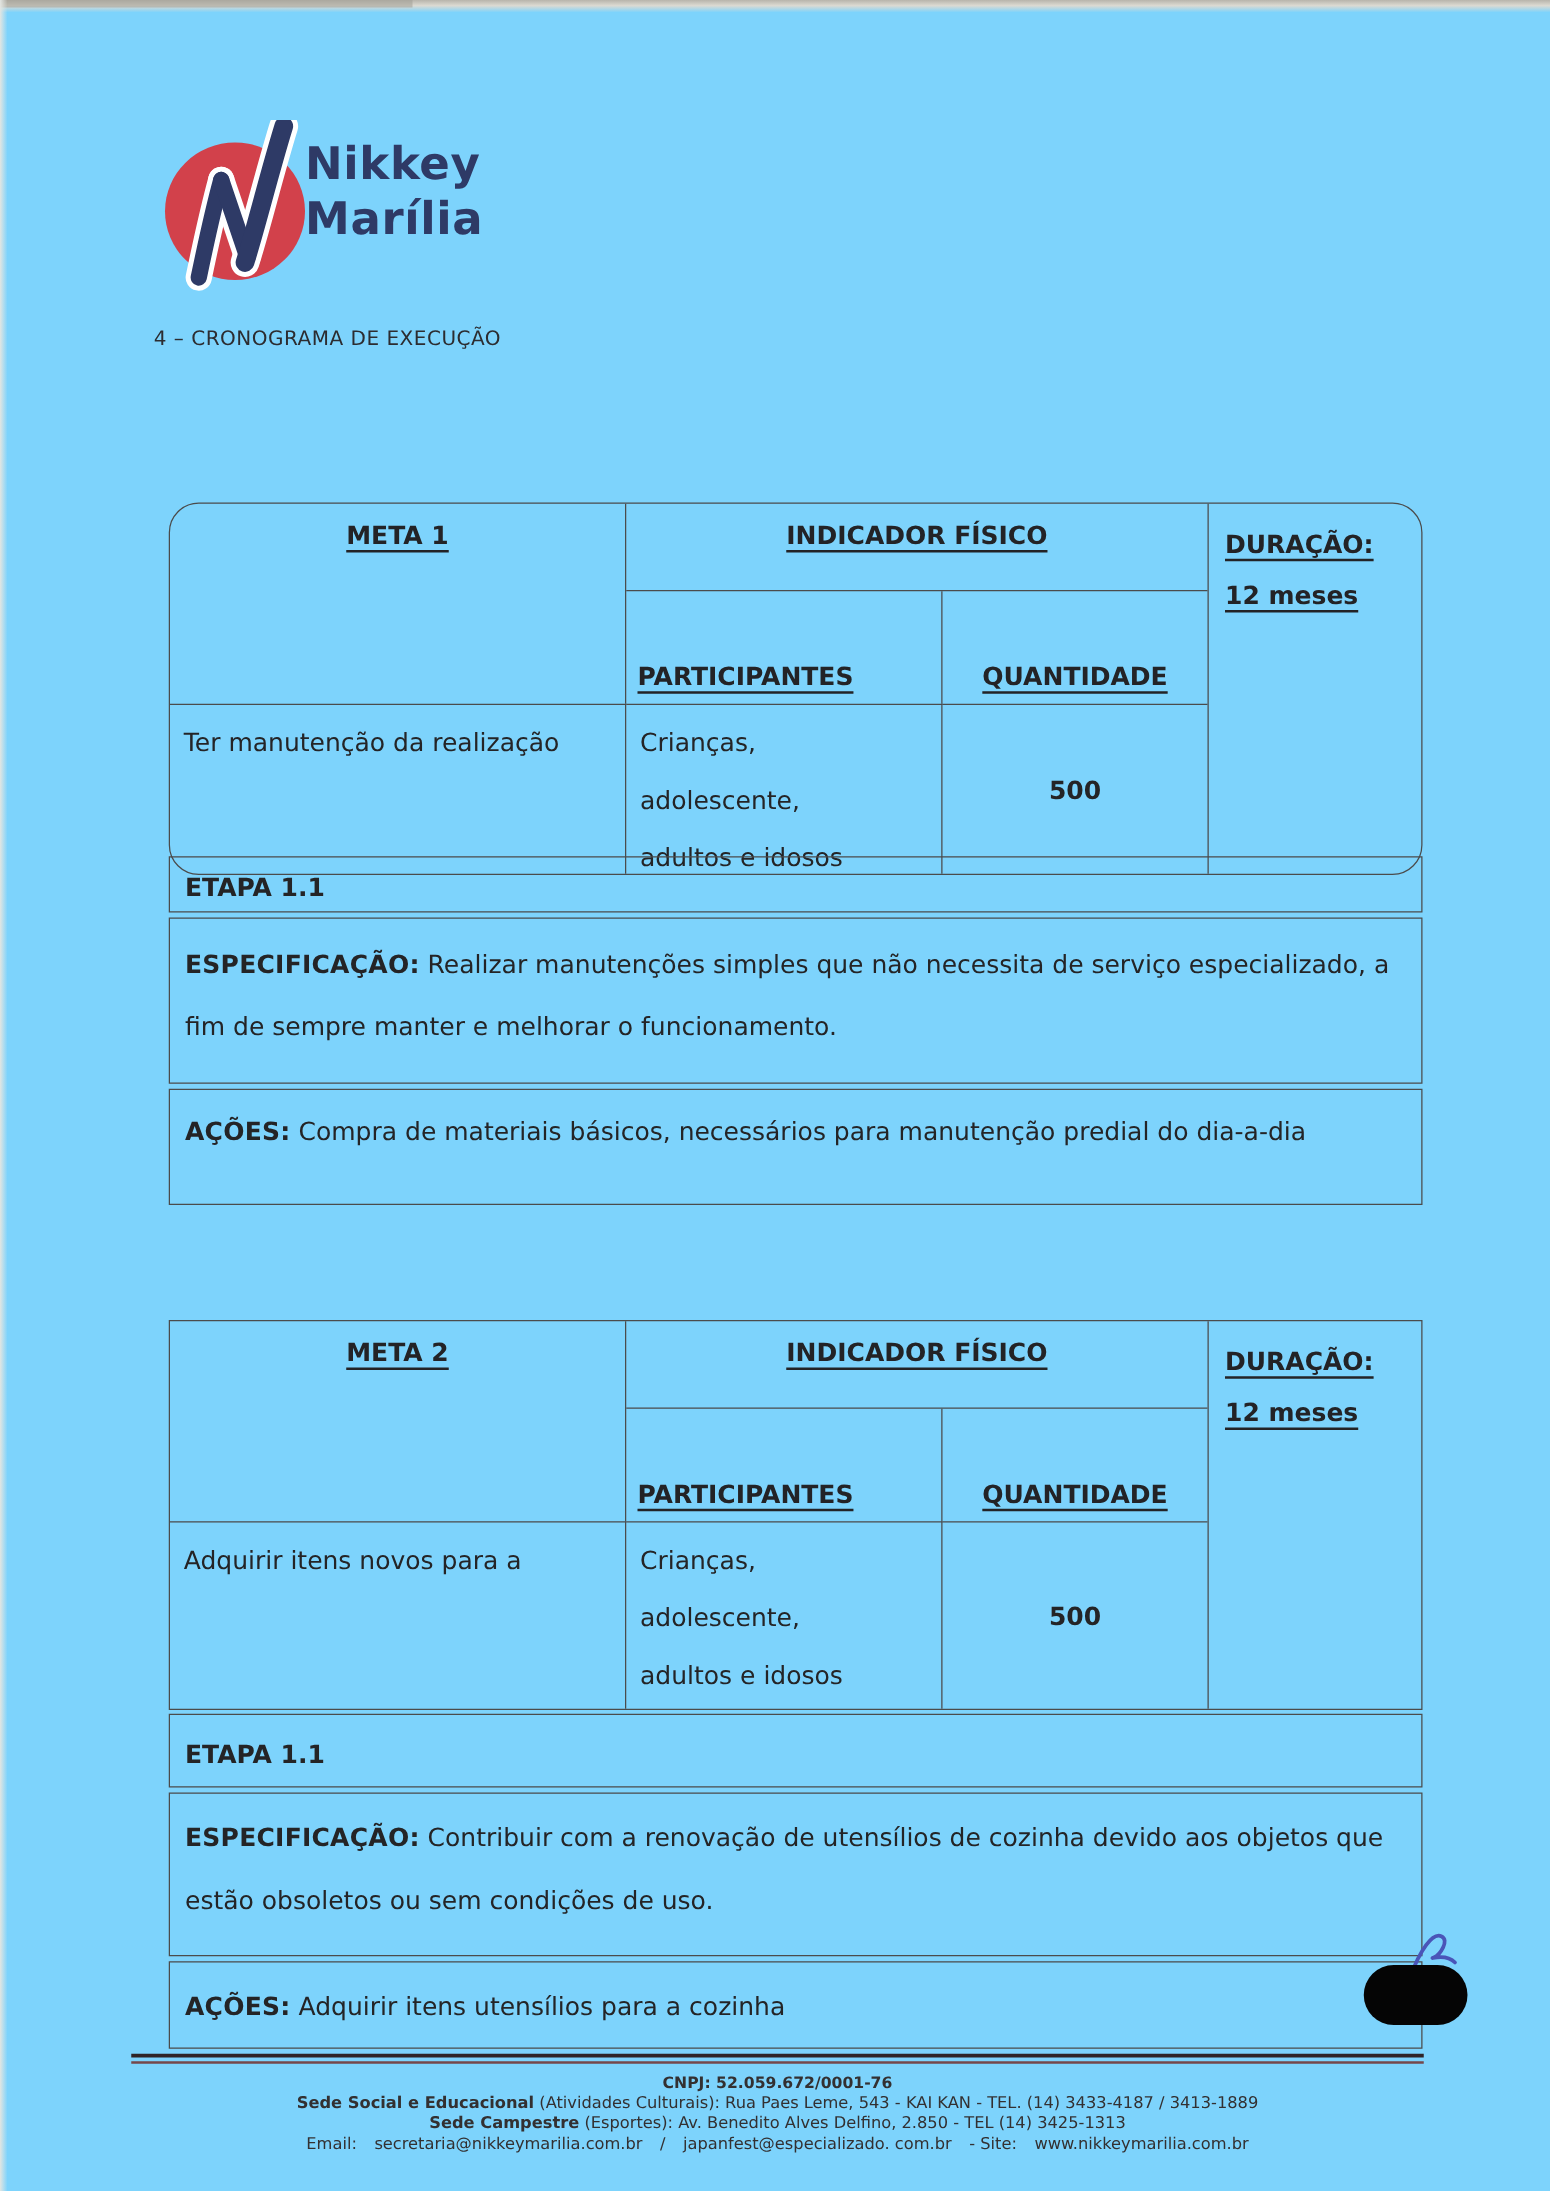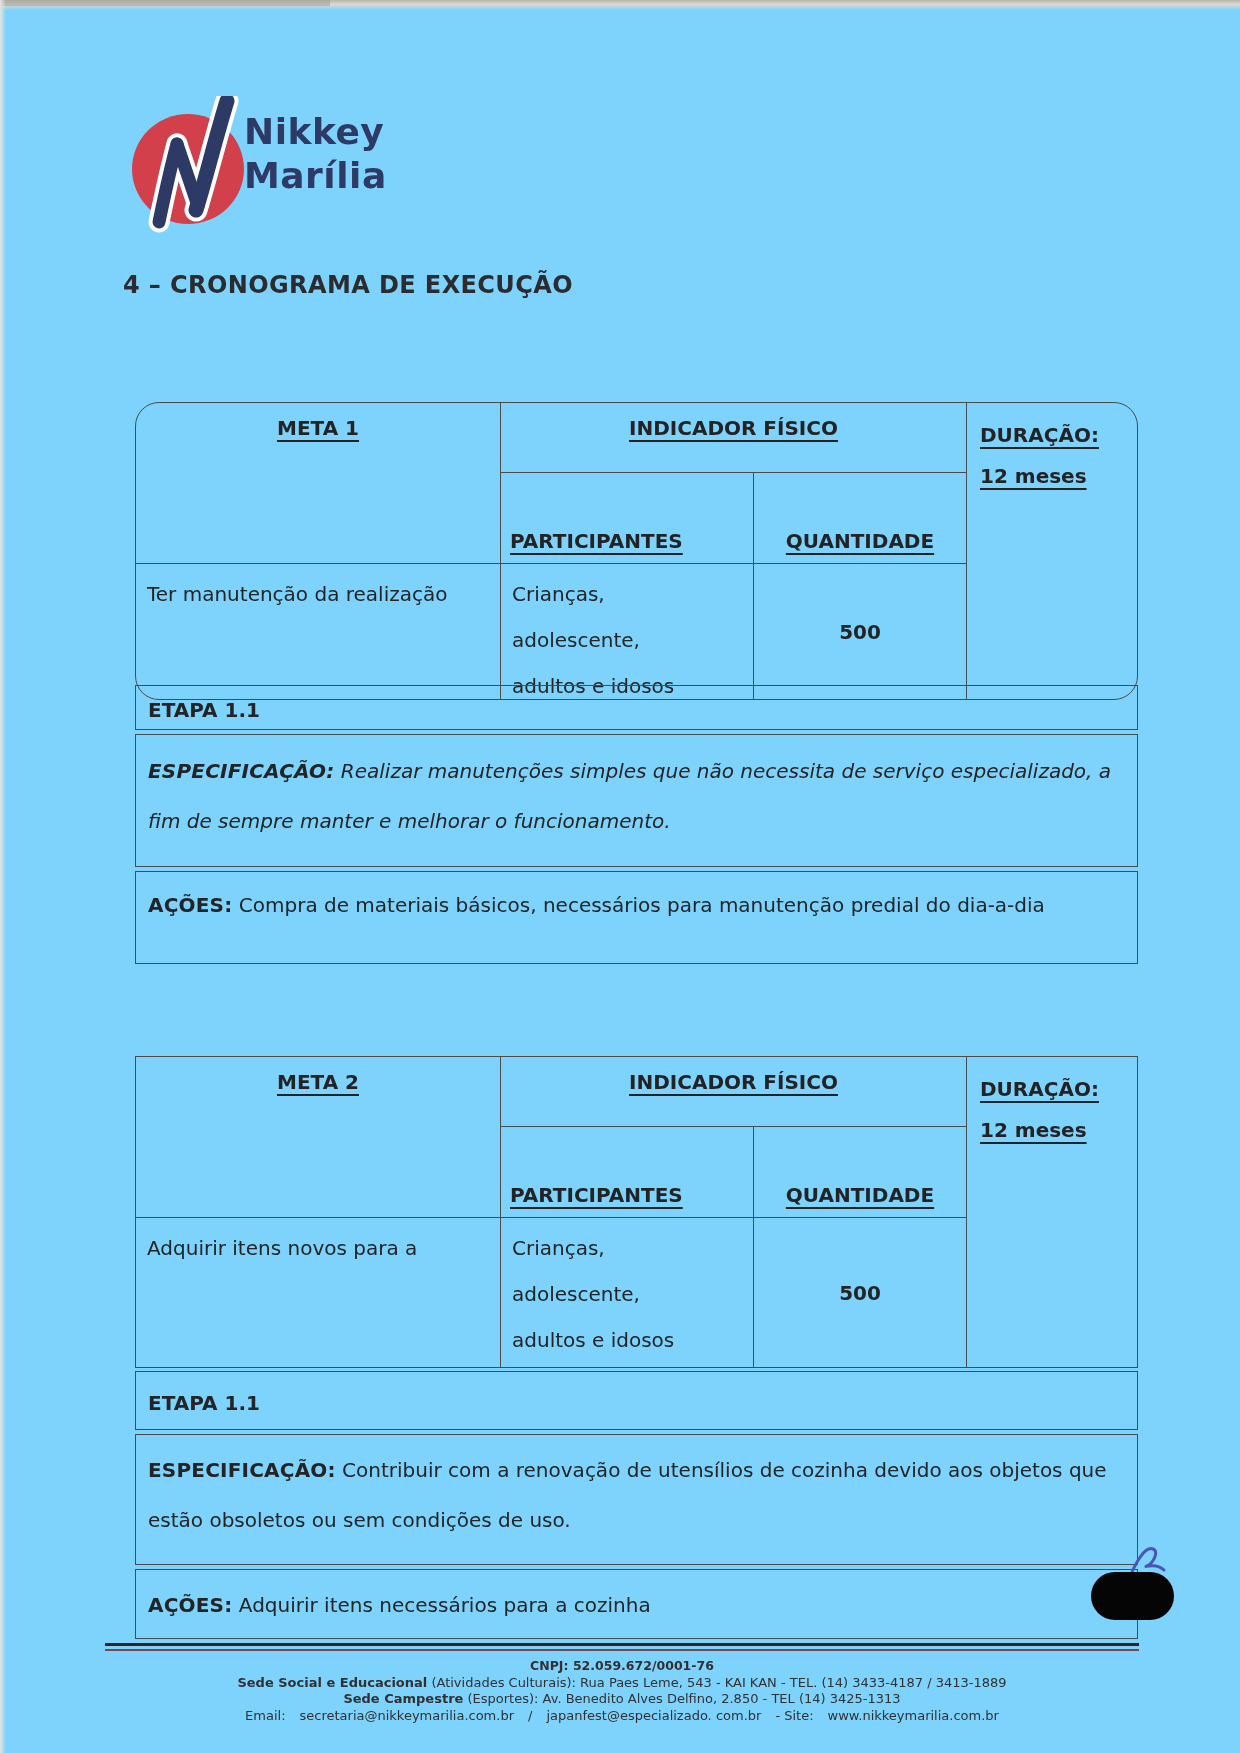--- a/index.html
+++ b/index.html
@@ -17,21 +17,21 @@
   .scan-left { position:absolute; left:0; top:0; width:6px; height:1753px;
     background:linear-gradient(to right,#e3e6e2,rgba(252,251,247,0)); }
 
   
   #logo { position:absolute; left:126px; top:96px; width:420px; height:140px; }
   #logo svg { position:absolute; left:0; top:0; }
   .logo-text { position:absolute; left:118px; top:14px; line-height:44px;
     font-weight:bold; font-size:36px; color:#2e3a66; letter-spacing:.5px; }
 
   
-  #heading { position:absolute; left:123px; top:271px; font-size:24px; font-weight:bold;
+  #heading { position:absolute; left:123px; top:261px; font-size:16px; font-weight:normal;
     color:#2c2c30; letter-spacing:.4px; }
 
   
   .tbl { position:absolute; left:135px; width:1003px; display:grid;
     grid-template-columns:365px 253px 212px 173px;
     border:1.7px solid #4b4b4b; }
   #tbl1 { top:402px; grid-template-rows:70px 90px 136px;border-radius:24px; }
   #tbl2 { top:1056px; grid-template-rows:70px 90px 150px; }
   .c { border:0 solid #4b4b4b; font-size:20px; }
   .bR { border-right-width:1.7px; }
@@ -44,21 +44,21 @@
   .durac-head  { grid-column:4; grid-row:1/4; padding:12px 4px 0 13px; line-height:41px; }
   .part-head   { grid-column:2; grid-row:2; display:flex; align-items:flex-end; padding:0 0 10px 9px; }
   .quant-head  { grid-column:3; grid-row:2; display:flex; align-items:flex-end; justify-content:center; padding-bottom:10px; }
   .meta-data   { grid-column:1; grid-row:3; padding:7px 8px 0 11px; line-height:46px; }
   .part-data   { grid-column:2; grid-row:3; padding:7px 4px 0 11px; line-height:46px; }
   .quant-data  { grid-column:3; grid-row:3; display:flex; align-items:center; justify-content:center; font-weight:bold; }
 
   .wrow { position:absolute; left:135px; width:1003px; border:1.7px solid #4b4b4b; font-size:20px; }
   .wrow b { letter-spacing:.2px; }
   #etapa1 { top:685px; height:45px; padding:5px 12px 0; line-height:38px; font-weight:bold; }
-  #espec1 { top:734px; height:133px; padding:11px 14px 0 12px; line-height:50px;font-style:italic; }
+  #espec1 { top:734px; height:133px; padding:11px 14px 0 12px; line-height:50px; }
   #acoes1 { top:871px; height:93px; padding:9px 17px 0 12px; line-height:48px; }
   #etapa2 { top:1371px; height:59px; padding:12px 12px 0; line-height:38px; font-weight:bold; }
   #espec2 { top:1434px; height:131px; padding:10px 14px 0 12px; line-height:50px; }
   #acoes2 { top:1569px; height:70px; padding:15px 14px 0 12px; line-height:40px; }
 
   
   #redaction { position:absolute; left:1091px; top:1572px; width:83px; height:48px;
     background:#050505; border-radius:26px; }
   #pen-squiggle { position:absolute; left:1122px; top:1542px; }
 
@@ -170,21 +170,21 @@
 
   <div id="etapa2" class="wrow">ETAPA 1.1</div>
 
   <div id="espec2" class="wrow">
     <b>ESPECIFICAÇÃO:</b>
     <span>Contribuir com a renovação de utensílios de cozinha devido aos objetos que estão obsoletos ou sem condições de uso.</span>
   </div>
 
   <div id="acoes2" class="wrow">
     <b>AÇÕES:</b>
-    <span>Adquirir itens necessários para a cozinha</span>
+    <span>Adquirir itens utensílios para a cozinha</span>
   </div>
 
   <svg id="pen-squiggle" width="64" height="52" viewBox="0 0 64 52">
     <path d="M6 40 C14 18 24 4 31 7 C38 10 30 22 25 24 C20 26 34 20 42 28" stroke="#4a55b8" stroke-width="3" fill="none" stroke-linecap="round"></path>
   </svg>
   <div id="redaction"></div>
 
   <div id="footer-rule"></div>
   <div id="footer">
     <div class="f-cnpj">CNPJ: 52.059.672/0001-76</div>

